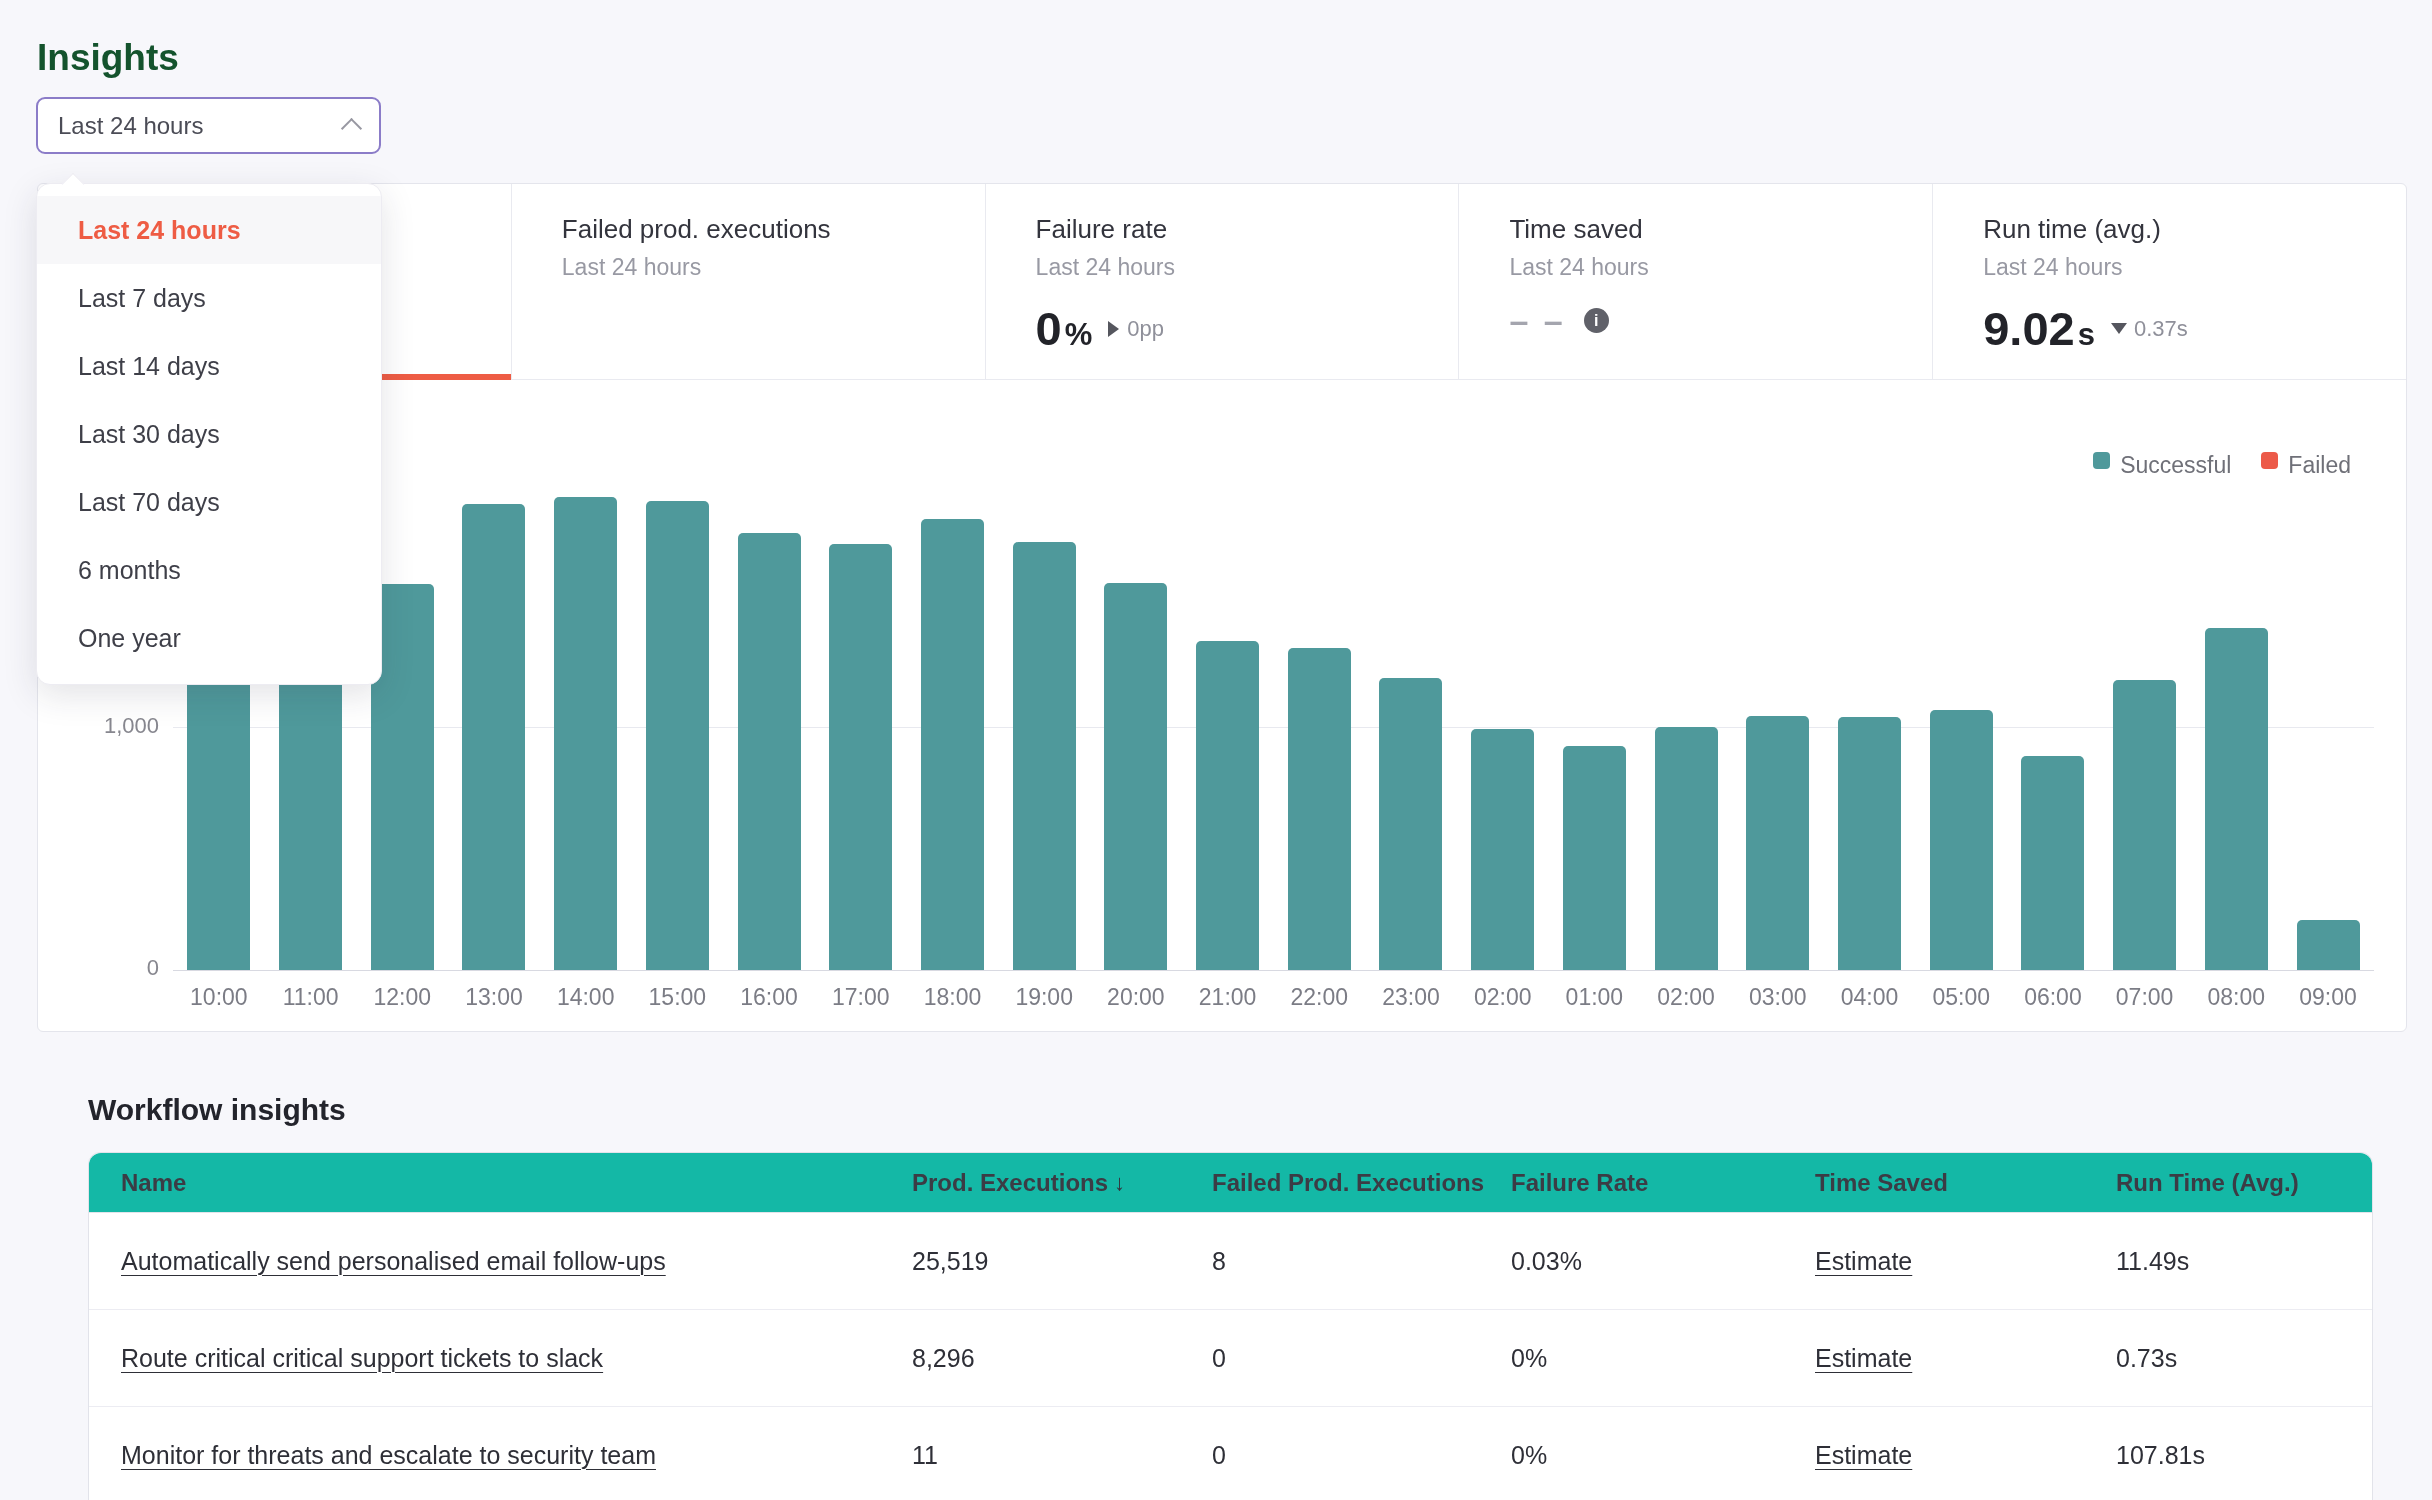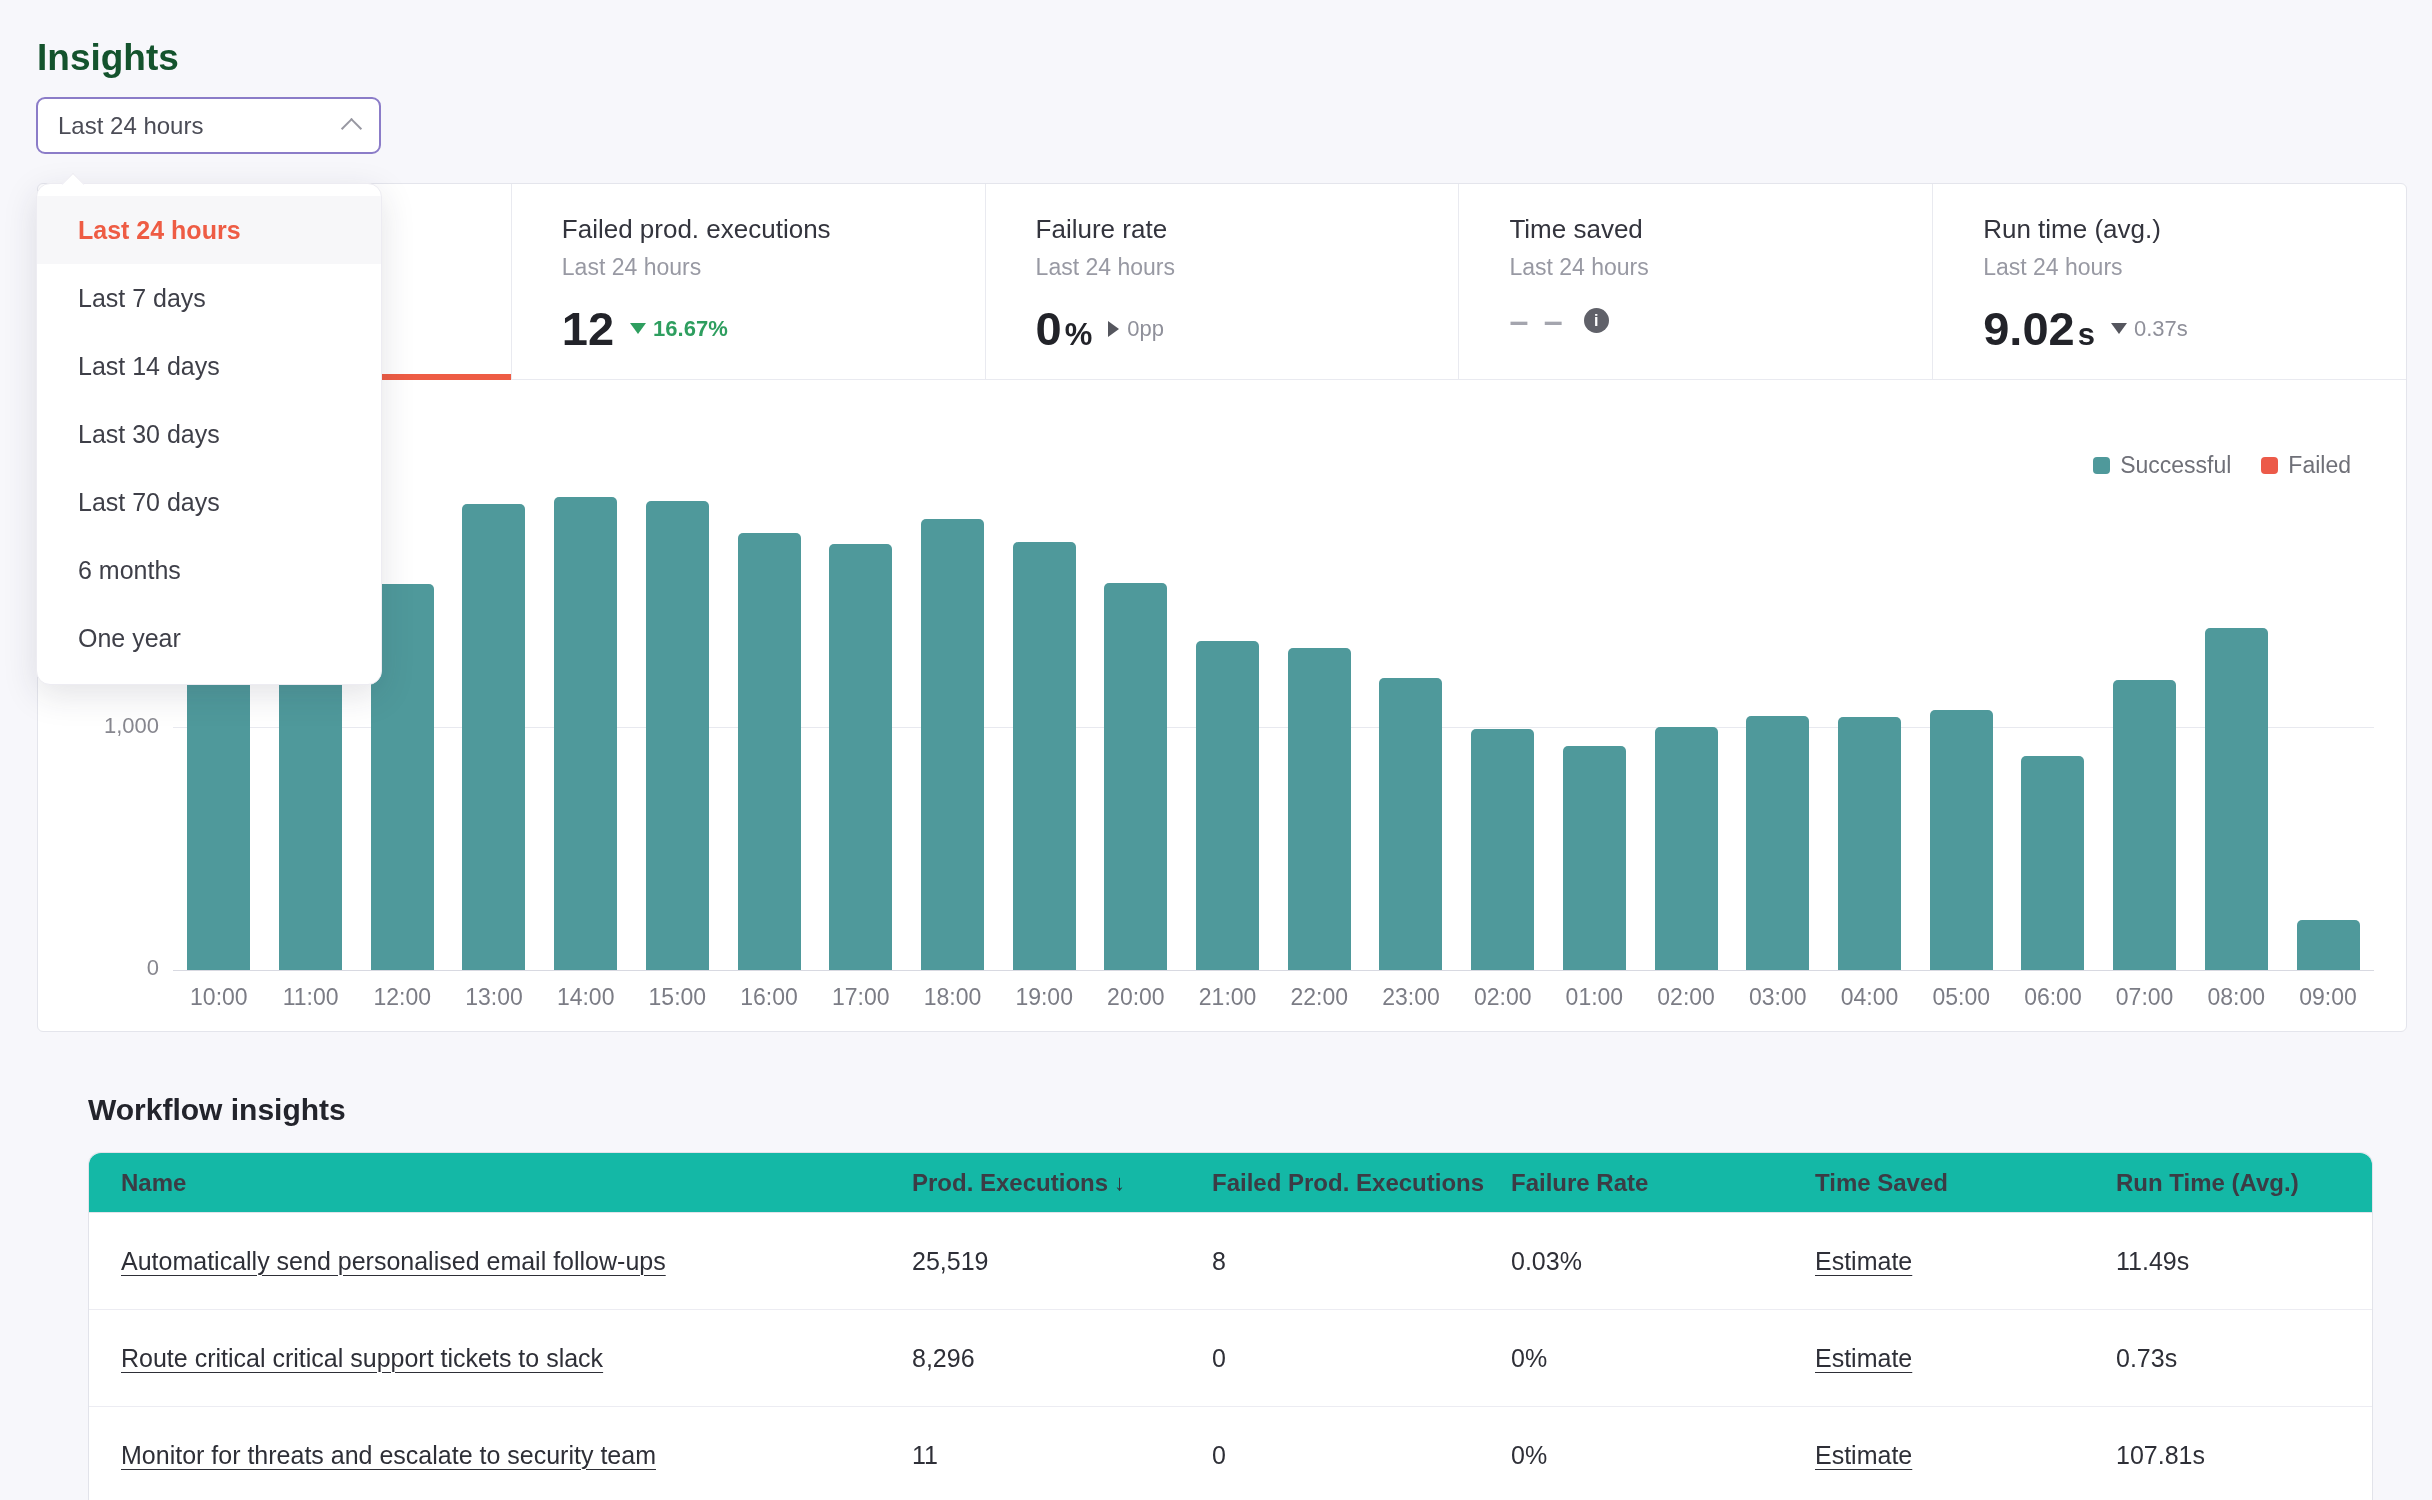--- a/index.html
+++ b/index.html
@@ -48,21 +48,21 @@
   .tri-right{width:0;height:0;border-top:8px solid transparent;border-bottom:8px solid transparent;
     border-left:11px solid #55565e;margin-right:8px;}
   .dashes{font-size:34px;font-weight:700;color:#a4a5ae;letter-spacing:3px;}
   .info-icon{width:25px;height:25px;border-radius:50%;background:#606169;color:#fff;font-size:16px;
     font-weight:700;display:flex;align-items:center;justify-content:center;margin-left:18px;cursor:pointer;}
 
   
   .chart{position:relative;height:653px;}
   .legend{position:absolute;top:72px;right:55px;display:flex;align-items:center;gap:30px;
     font-size:23px;color:#6f7078;}
-  .legend-item{display:flex;align-items:center;gap:10px;}
+  .legend-item{display:flex;align-items:flex-start;gap:10px;}
   .swatch{width:17px;height:17px;border-radius:4px;}
   .plot{position:absolute;left:135px;bottom:62px;width:2201px;height:505px;border-bottom:1px solid #d8d9e1;}
   .gridline{position:absolute;left:0;right:0;bottom:242px;height:1px;background:#e8e9ef;}
   .ylabel{position:absolute;width:120px;left:-134px;text-align:right;font-size:22px;color:#87878f;}
   .ylabel.t1000{bottom:231px;}
   .ylabel.t0{bottom:-11px;}
   .bars{position:absolute;left:0;bottom:0;width:100%;height:100%;display:flex;align-items:flex-end;}
   .bar-slot{flex:1;display:flex;justify-content:center;}
   .bar{width:63px;border-radius:5px 5px 0 0;}
   .xlabels{position:absolute;left:135px;top:604px;width:2201px;display:flex;}
@@ -87,29 +87,20 @@
 <h1 class="page-title">Insights</h1>
 
 <div class="panel">
   <div class="stats">
     <div class="card">
       <div class="active-bar"></div>
     </div>
     <div class="card">
       <div class="card-title">Failed prod. executions</div>
       <div class="card-sub">Last 24 hours</div>
-      <div class="value-row">
-        <span class="num-wrap">
-            <span class="value-big">12</span>
-          </span>
-        <span class="delta green">
-          <span class="tri-down"></span>
-          <span>16.67%</span>
-        </span>
-      </div>
     </div>
     <div class="card">
       <div class="card-title">Failure rate</div>
       <div class="card-sub">Last 24 hours</div>
       <div class="value-row">
         <span class="num-wrap">
           <span class="value-big">0</span>
           <span class="value-unit">%</span>
         </span>
         <span class="delta gray">

